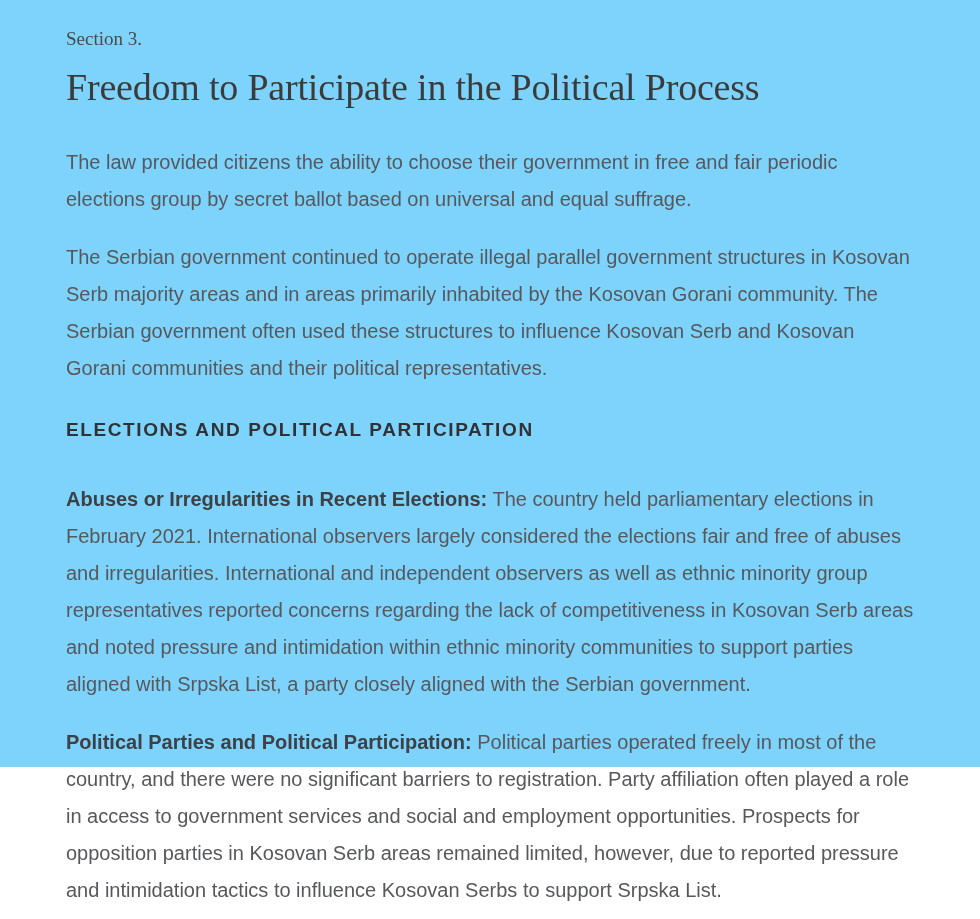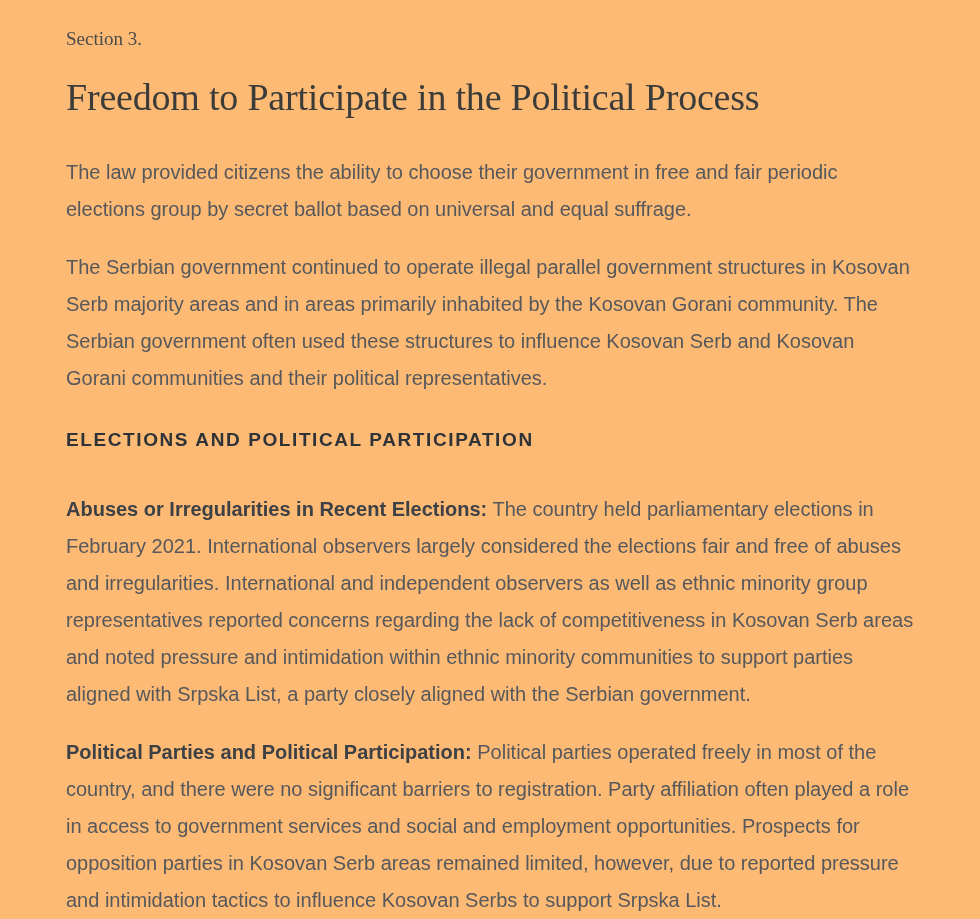--- a/index.html
+++ b/index.html
@@ -8,37 +8,37 @@
     background: #ffffff;
   }
   body {
     width: 980px;
     height: 919px;
     overflow: hidden;
   }
   .doc {
     box-sizing: border-box;
     width: 980px;
-    height: 919px;
+    height: 767px;
     padding: 26px 64px 0 66px;
-    background: #fdba74;
+    background: #7dd3fc;
   }
   .kicker {
     font-family: "Liberation Serif", "DejaVu Serif", serif;
     font-size: 19px;
     line-height: 26px;
     color: #4a4a48;
   }
   h1.page-title {
     font-family: "Liberation Serif", "DejaVu Serif", serif;
     font-weight: 400;
     font-size: 38px;
     line-height: 46px;
     color: #3b3b3a;
-    margin: 22px 0 34px 0;
+    margin: 12px 0 34px 0;
     letter-spacing: -0.2px;
   }
   p.body-para {
     font-family: "Liberation Sans", "DejaVu Sans", sans-serif;
     font-size: 20px;
     line-height: 37px;
     color: #56585c;
     margin: 0 0 21px 0;
   }
   p.body-para strong {

